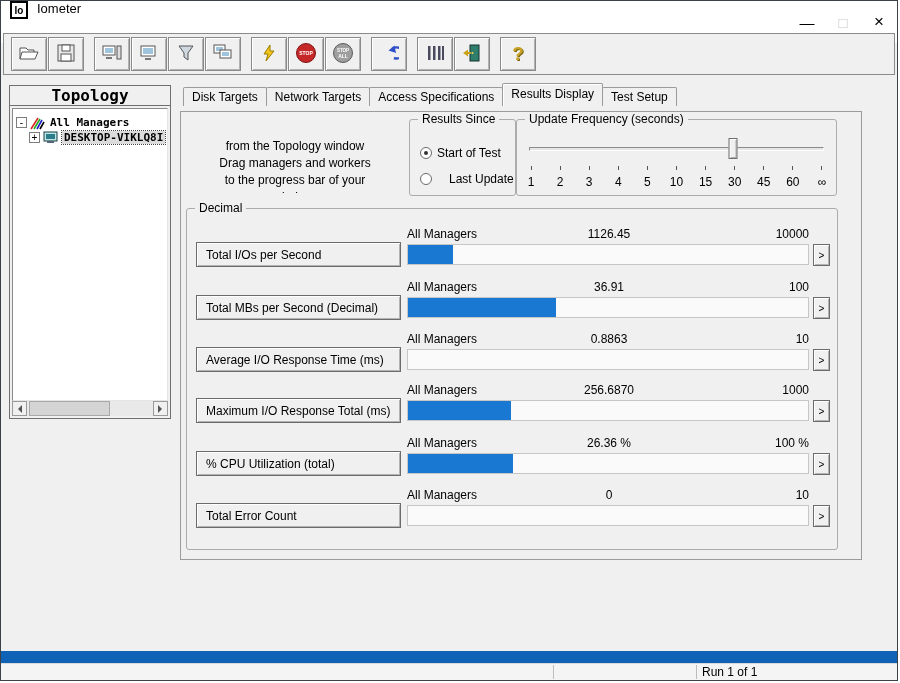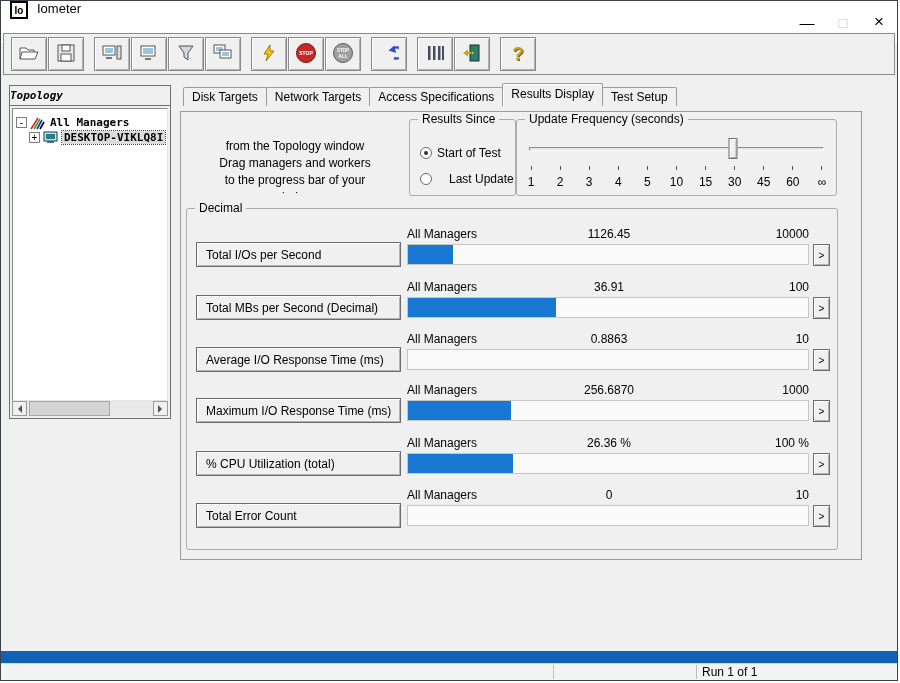--- a/index.html
+++ b/index.html
@@ -21,22 +21,22 @@
   .toolbar { position:absolute; top:32px; left:2px; right:2px; height:42px; border:1px solid #8a8a8a; background:#f0f0f0;
              display:flex; align-items:center; padding-left:7px; }
   .tb-group { display:flex; margin-right:9px; }
   .tb-btn { width:36px; height:34px; border:1px solid #8a8a8a; background:#f0f0f0; margin-right:1px;
             box-shadow: inset 1px 1px 0 #ffffff, inset -1px -1px 0 #b2b2b2;
             display:flex; align-items:center; justify-content:center; padding:0; }
   .help-glyph { font-weight:bold; font-size:19px; color:#c9a227; text-shadow:1px 1px 0 #7c6712; }
 
   
   .topology { position:absolute; left:8px; top:84px; width:162px; height:334px; border:1px solid #6f6f6f; background:#f0f0f0; }
-  .topo-title { height:20px; line-height:20px; font-family:"DejaVu Sans Mono", monospace;
-                font-weight:bold; font-size:11px; border-bottom:1px solid #6f6f6f;font-style:italic; }
+  .topo-title { height:20px; line-height:20px; text-align:center; font-family:"DejaVu Sans Mono", monospace;
+                font-weight:bold; font-size:16px; border-bottom:1px solid #6f6f6f; }
   .tree-area { position:absolute; left:2px; top:22px; width:156px; height:293px; background:#fff;
                border:1px solid; border-color:#8a8a8a #e5e5e5 #e5e5e5 #8a8a8a; overflow:hidden; }
   .tree-row { position:absolute; left:0; height:15px; display:flex; align-items:center; white-space:nowrap;
               font-family:"DejaVu Sans Mono", monospace; font-size:11px; font-weight:bold; }
   .expander { width:11px; height:11px; border:1px solid #7d7d7d; background:#fff; font:10px/9px "Liberation Sans",sans-serif;
               text-align:center; margin-right:3px; flex:none; }
   .tree-icon { margin-right:3px; display:flex; flex:none; }
   .tree-label { padding:0 2px; }
   .tree-label.selected { background:#dcdcdc; outline:1px dotted #444; }
   .hscroll { position:absolute; left:2px; bottom:2px; width:156px; height:15px; background:#f0f0f0; display:flex; }
@@ -342,21 +342,21 @@
     <button class="metric-btn">Average I/O Response Time (ms)</button>
     <div class="progress">
         <div class="fill" style="width: 0%; background: rgb(24, 120, 210);"></div>
       </div>
     <button class="expand-btn">&gt;</button>
   </div>
   <div class="drow" style="top:381px;">
     <div class="row-scope">All Managers</div>
     <div class="row-value">256.6870</div>
     <div class="row-max">1000</div>
-    <button class="metric-btn">Maximum I/O Response Time (ms)</button>
+    <button class="metric-btn">Maximum I/O Response Total (ms)</button>
     <div class="progress">
         <div class="fill" style="width: 25.67%; background: rgb(24, 120, 210);"></div>
       </div>
     <button class="expand-btn">&gt;</button>
   </div>
   <div class="drow" style="top:434px;">
     <div class="row-scope">All Managers</div>
     <div class="row-value">26.36 %</div>
     <div class="row-max">100 %</div>
     <button class="metric-btn">% CPU Utilization (total)</button>

